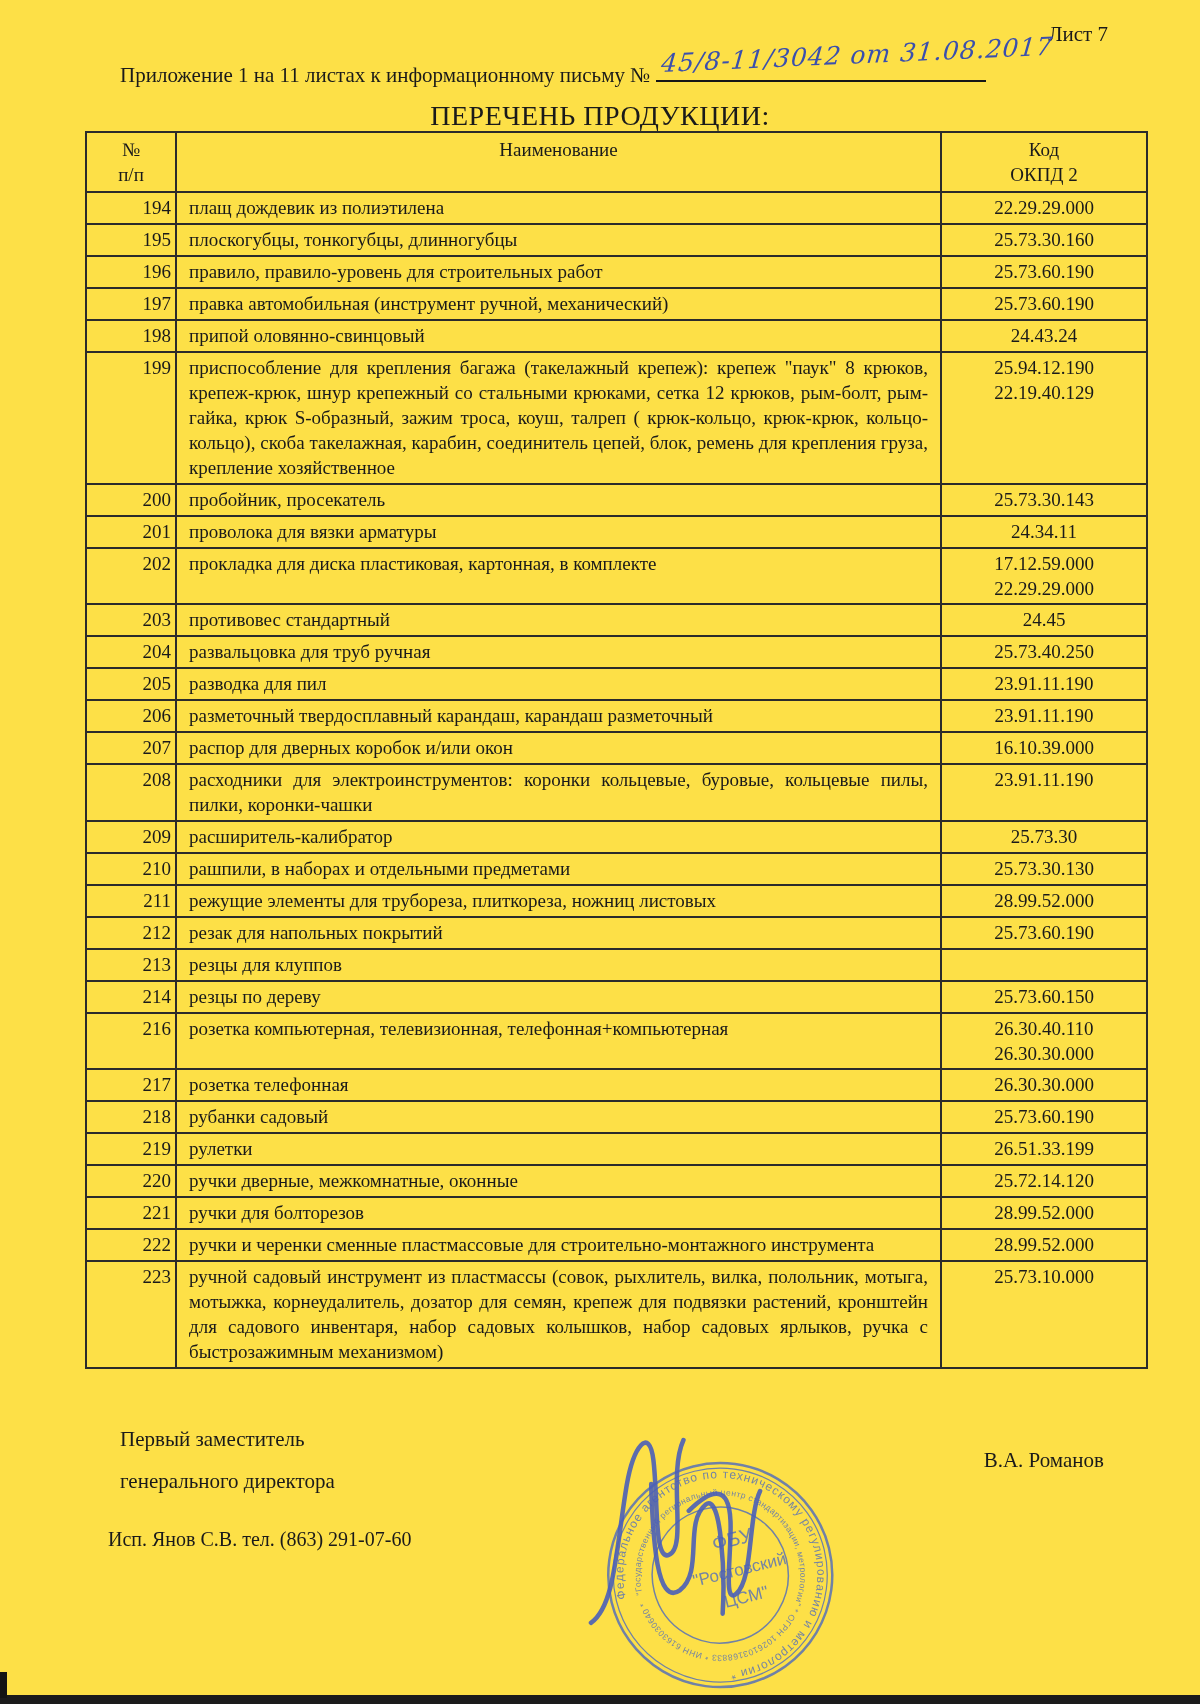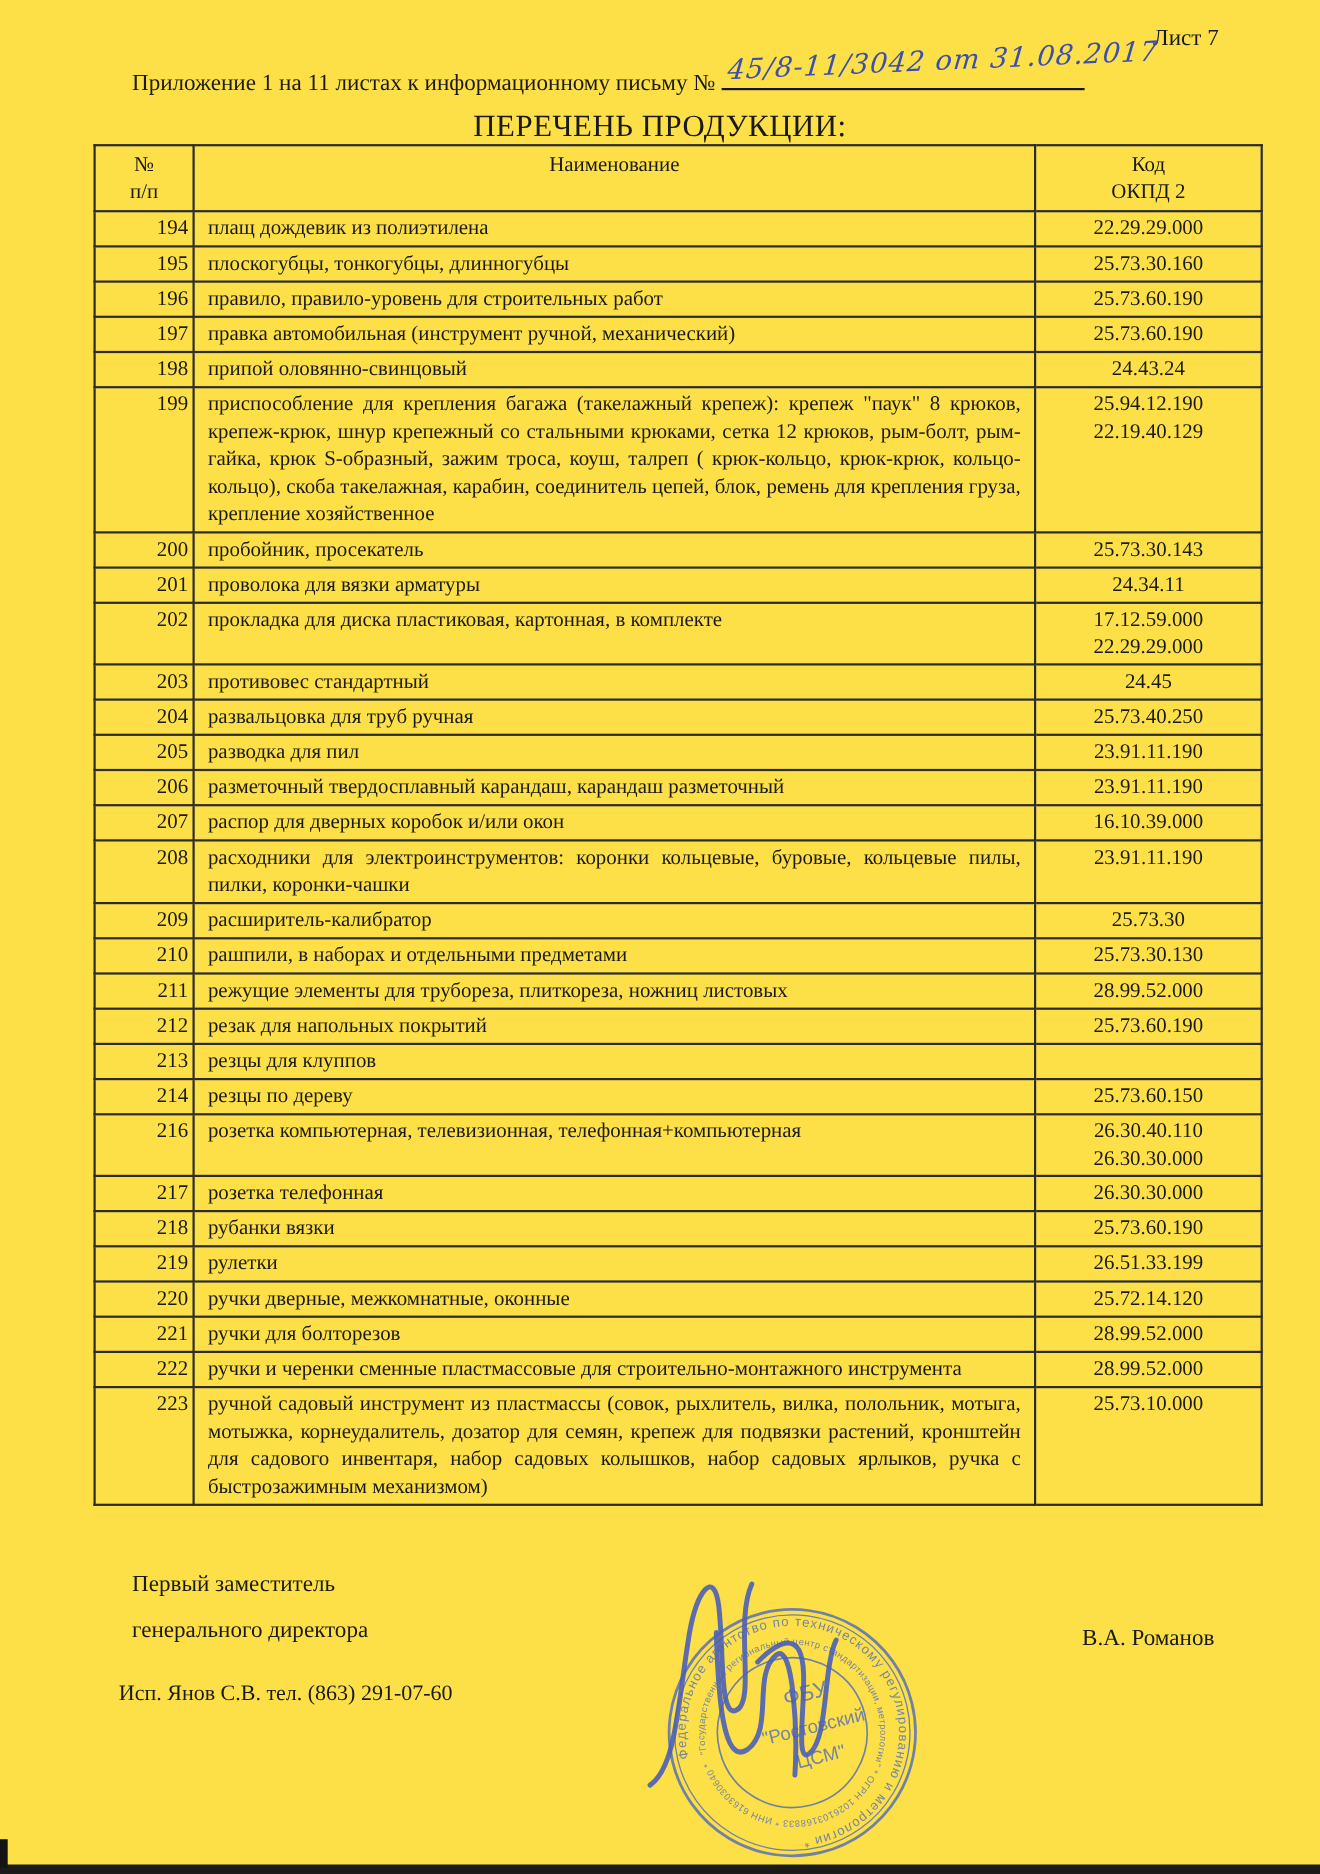--- a/index.html
+++ b/index.html
@@ -74,21 +74,20 @@
     position:absolute;left:120px;top:1418px;
     font-size:21px;line-height:42px;
   }
   .executor-line{
     position:absolute;left:108px;top:1528px;
     font-size:20px;
   }
   .signer-name{
     position:absolute;right:96px;top:1448px;
     font-size:21px;
-    margin-top:28px;
   }
   .stamp{
     position:absolute;left:548px;top:1376px;
     width:330px;height:340px;
     transform:rotate(-14deg);
     opacity:0.92;
   }
   .scan-edge-bottom{
     position:absolute;left:0;bottom:0;width:100%;height:9px;
     background:#1b1b1b;
@@ -283,21 +282,21 @@
         </tr>
         <tr>
           <td class="cell-num">217</td>
           <td class="cell-name">розетка телефонная</td>
           <td class="cell-code">
             <div>26.30.30.000</div>
           </td>
         </tr>
         <tr>
           <td class="cell-num">218</td>
-          <td class="cell-name">рубанки вязки</td>
+          <td class="cell-name">рубанки садовый</td>
           <td class="cell-code">
             <div>25.73.60.190</div>
           </td>
         </tr>
         <tr>
           <td class="cell-num">219</td>
           <td class="cell-name">рулетки</td>
           <td class="cell-code">
             <div>26.51.33.199</div>
           </td>

